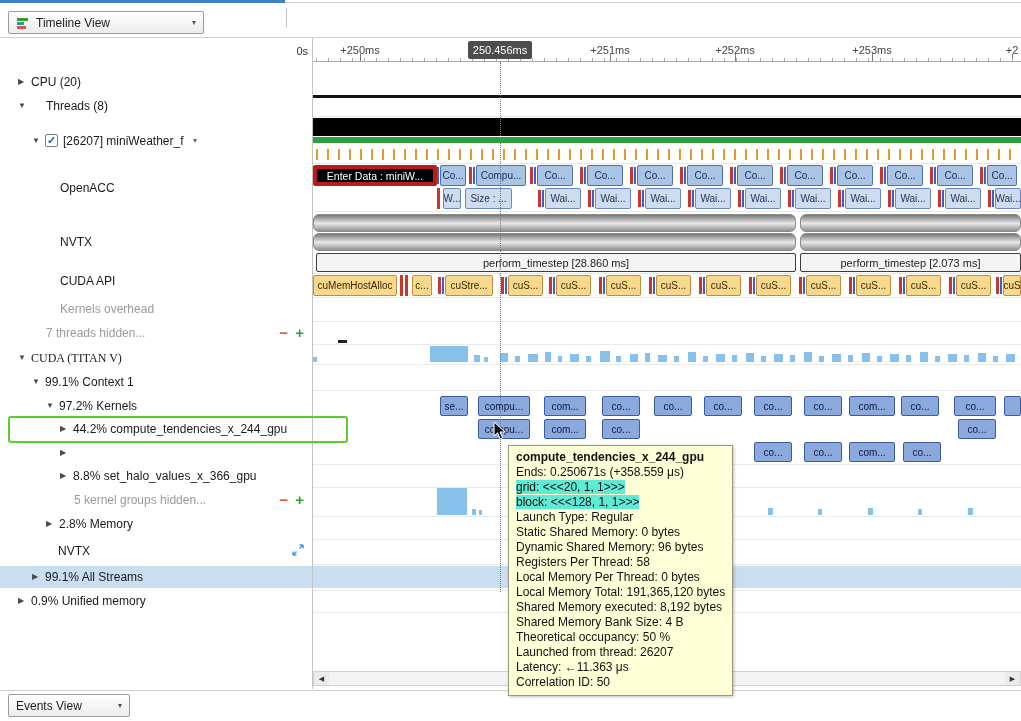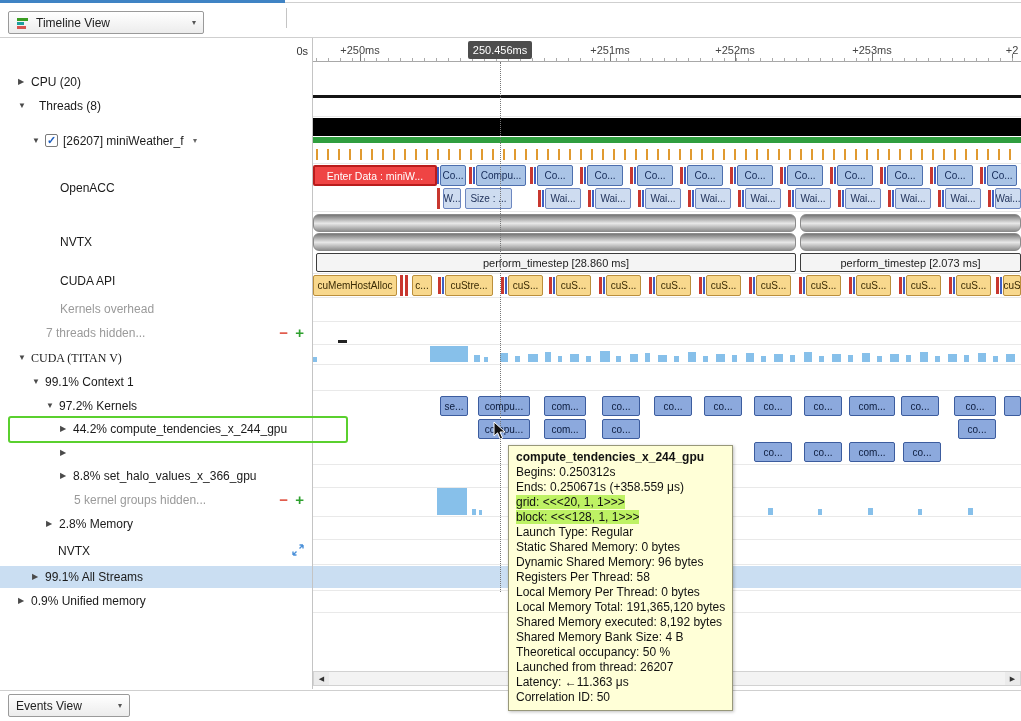--- a/index.html
+++ b/index.html
@@ -27,37 +27,37 @@
   .expand-ic{position:absolute;right:8px;top:3px;width:12px;height:12px;}
   
   .sep{position:absolute;left:313px;width:708px;height:1px;background:#e9e9e9;z-index:1;}
   .bar{position:absolute;z-index:3;}
   .grad{position:absolute;background:linear-gradient(180deg,#777 0%,#e8e8e8 52%,#909090 100%);border:1px solid #8b8b8b;border-radius:6px;z-index:3;}
   .tk{position:absolute;z-index:4;}
   .dens{position:absolute;z-index:4;}
   .box{position:absolute;display:flex;align-items:center;justify-content:center;border-radius:2px;font-size:10px;overflow:hidden;white-space:nowrap;padding:0 2px;z-index:5;cursor:default;}
   .box.b1{background:#aac4e6;border:1px solid #4d6fae;color:#142a58;}
   .box.b2{background:#cedcf0;border:1px solid #6d87c0;color:#1d2f58;}
-  .box.red{background:#ef4444;border:2px solid #b91c1c;color:#fff;font-size:10.5px;}
+  .box.red{background:#000000;border:4px solid #b91c1c;color:#fff;font-size:10.5px;}
   .box.api{background:#f8d88d;border:1px solid #bb8f3c;color:#3a2b05;}
   .box.kern{background:#8ca9dd;border:1px solid #3c5c9e;color:#0c1c3e;}
   .range-bar{position:absolute;height:19px;background:#f4f4f4;border:1px solid #3c3c3c;border-radius:2px;font-size:11px;color:#222;display:flex;align-items:center;justify-content:center;overflow:hidden;white-space:nowrap;z-index:5;}
   
   .ruler-area{position:absolute;left:280px;top:40px;width:741px;height:22px;}
   .ruler-origin{position:absolute;left:288px;top:45px;width:20px;text-align:right;font-size:11px;color:#333;z-index:7;}
   .ruler-label{position:absolute;top:44px;font-size:11px;color:#444;transform:translateX(-50%);white-space:nowrap;z-index:6;}
   .ruler-badge{position:absolute;left:468px;top:41px;width:64px;height:18px;background:#4d4d4d;color:#fff;font-size:11px;text-align:center;line-height:18px;border-radius:2px;z-index:7;}
   .marker-line{position:absolute;left:500px;top:62px;height:530px;width:0;border-left:1px dotted #777;z-index:8;}
   .green-box{position:absolute;left:8px;top:416px;width:340px;height:27px;border:2px solid #5ad02e;border-radius:3px;z-index:9;}
   .selection-band{position:absolute;left:0;top:566px;width:1021px;height:22px;background:#cadef2;z-index:0;}
   
   .tooltip{position:absolute;width:max-content;background:#ffffd7;border:1px solid #98987a;padding:4px 7px 5px;z-index:12;box-shadow:1px 1px 3px rgba(0,0,0,0.25);}
   .tt-title{font-weight:bold;font-size:12px;line-height:15px;color:#111;}
   .tt-line{font-size:12px;line-height:15px;color:#111;white-space:nowrap;}
-  .tt-line .hl{background:#bef264;margin-top:16px;}
+  .tt-line .hl{background:#5eead4;margin-top:16px;}
   
   .cursor{position:absolute;left:492px;top:421px;z-index:11;}
   
   .hscroll{position:absolute;left:313px;top:671px;width:708px;height:15px;background:#f3f3f3;border:1px solid #d2d2d2;z-index:6;}
   .sb-btn{position:absolute;top:0;width:15px;height:13px;display:flex;align-items:center;justify-content:center;font-size:7px;color:#333;background:#ebebeb;cursor:default;}
 </style>
 </head>
 <body>
 
 <div id="app">
@@ -85,21 +85,21 @@
   <div class="ruler-badge">250.456ms</div>
   <div class="hline" style="left:313px;top:61px;width:708px;background:#a8a8a8;"></div>
 
   <div id="sidebar">
       <div class="side-row" style="top: 34px;">
         <div class="tri" style="left: 18px;">▶</div>
         <div class="side-label" style="left: 31px;">CPU (20)</div>
       </div>
       <div class="side-row" style="top: 58px;">
         <div class="tri" style="left: 18px;">▼</div>
-        <div class="side-label" style="left: 39px;">Threads (8)</div>
+        <div class="side-label" style="left: 46px;">Threads (8)</div>
       </div>
       <div class="side-row" style="top: 93px;">
         <div class="tri" style="left: 32px;">▼</div>
         <div class="checkbox" style="left: 45px;">✓</div>
         <div class="side-label" style="left: 63px;">[26207] miniWeather_f</div>
         <div class="mini-caret" style="left: 193px;">▾</div>
       </div>
       <div class="side-row" style="top: 140px;">
         <div class="side-label" style="left: 60px;">OpenACC</div>
       </div>
@@ -169,21 +169,20 @@
   <div class="marker-line"></div>
   <div class="green-box"></div>
 
   <svg class="cursor" width="16" height="20" viewBox="0 0 14 20">
     <path d="M1,1 L1,15 L4.6,11.8 L7.2,18 L9.6,17 L7,11 L12,11 Z" fill="#111" stroke="#fff" stroke-width="1"></path>
   </svg>
 
   <div class="tooltip" id="tooltip" style="left: 508px; top: 445px;">
     <div class="tt-title">compute_tendencies_x_244_gpu</div>
     <div id="tt-lines">
-        <div class="tt-line"><span>Begins: 0.250312s</span></div>
         <div class="tt-line"><span>Ends: 0.250671s (+358.559 μs)</span></div>
         <div class="tt-line"><span class="hl">grid:  &lt;&lt;&lt;20, 1, 1&gt;&gt;&gt;</span></div>
         <div class="tt-line"><span class="hl">block: &lt;&lt;&lt;128, 1, 1&gt;&gt;&gt;</span></div>
         <div class="tt-line"><span>Launch Type: Regular</span></div>
         <div class="tt-line"><span>Static Shared Memory: 0 bytes</span></div>
         <div class="tt-line"><span>Dynamic Shared Memory: 96 bytes</span></div>
         <div class="tt-line"><span>Registers Per Thread: 58</span></div>
         <div class="tt-line"><span>Local Memory Per Thread: 0 bytes</span></div>
         <div class="tt-line"><span>Local Memory Total: 191,365,120 bytes</span></div>
         <div class="tt-line"><span>Shared Memory executed: 8,192 bytes</span></div>

